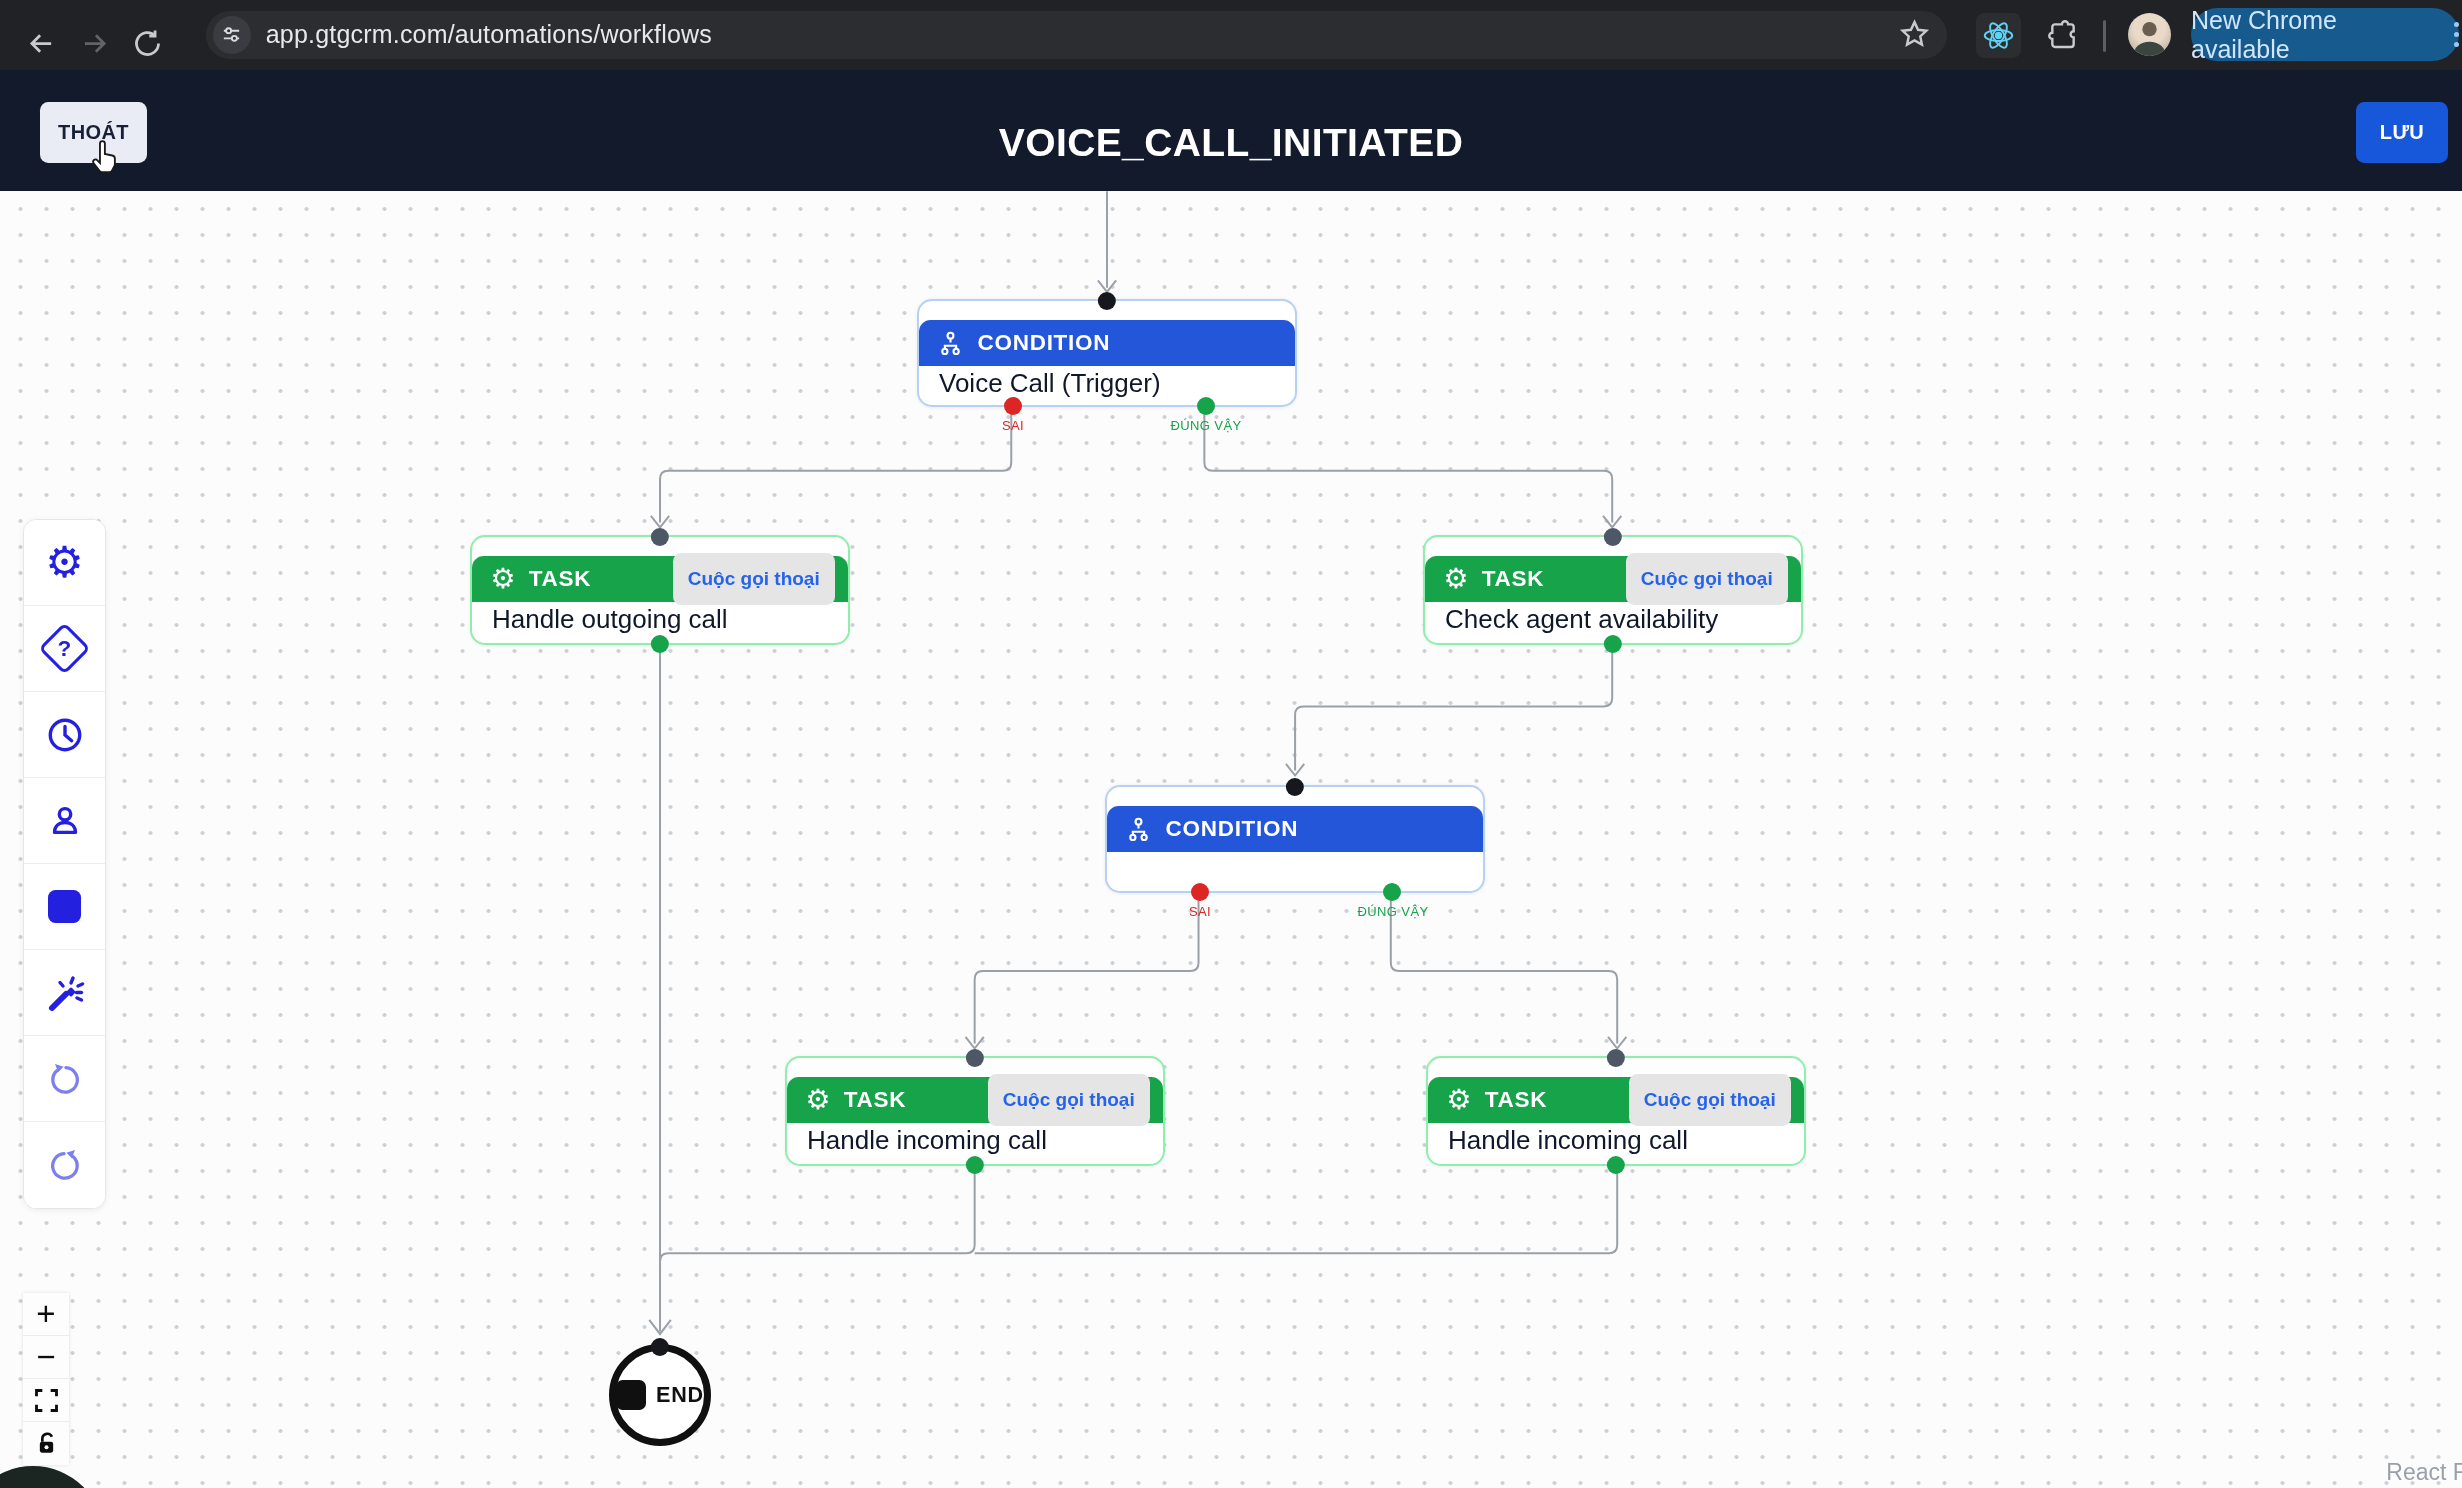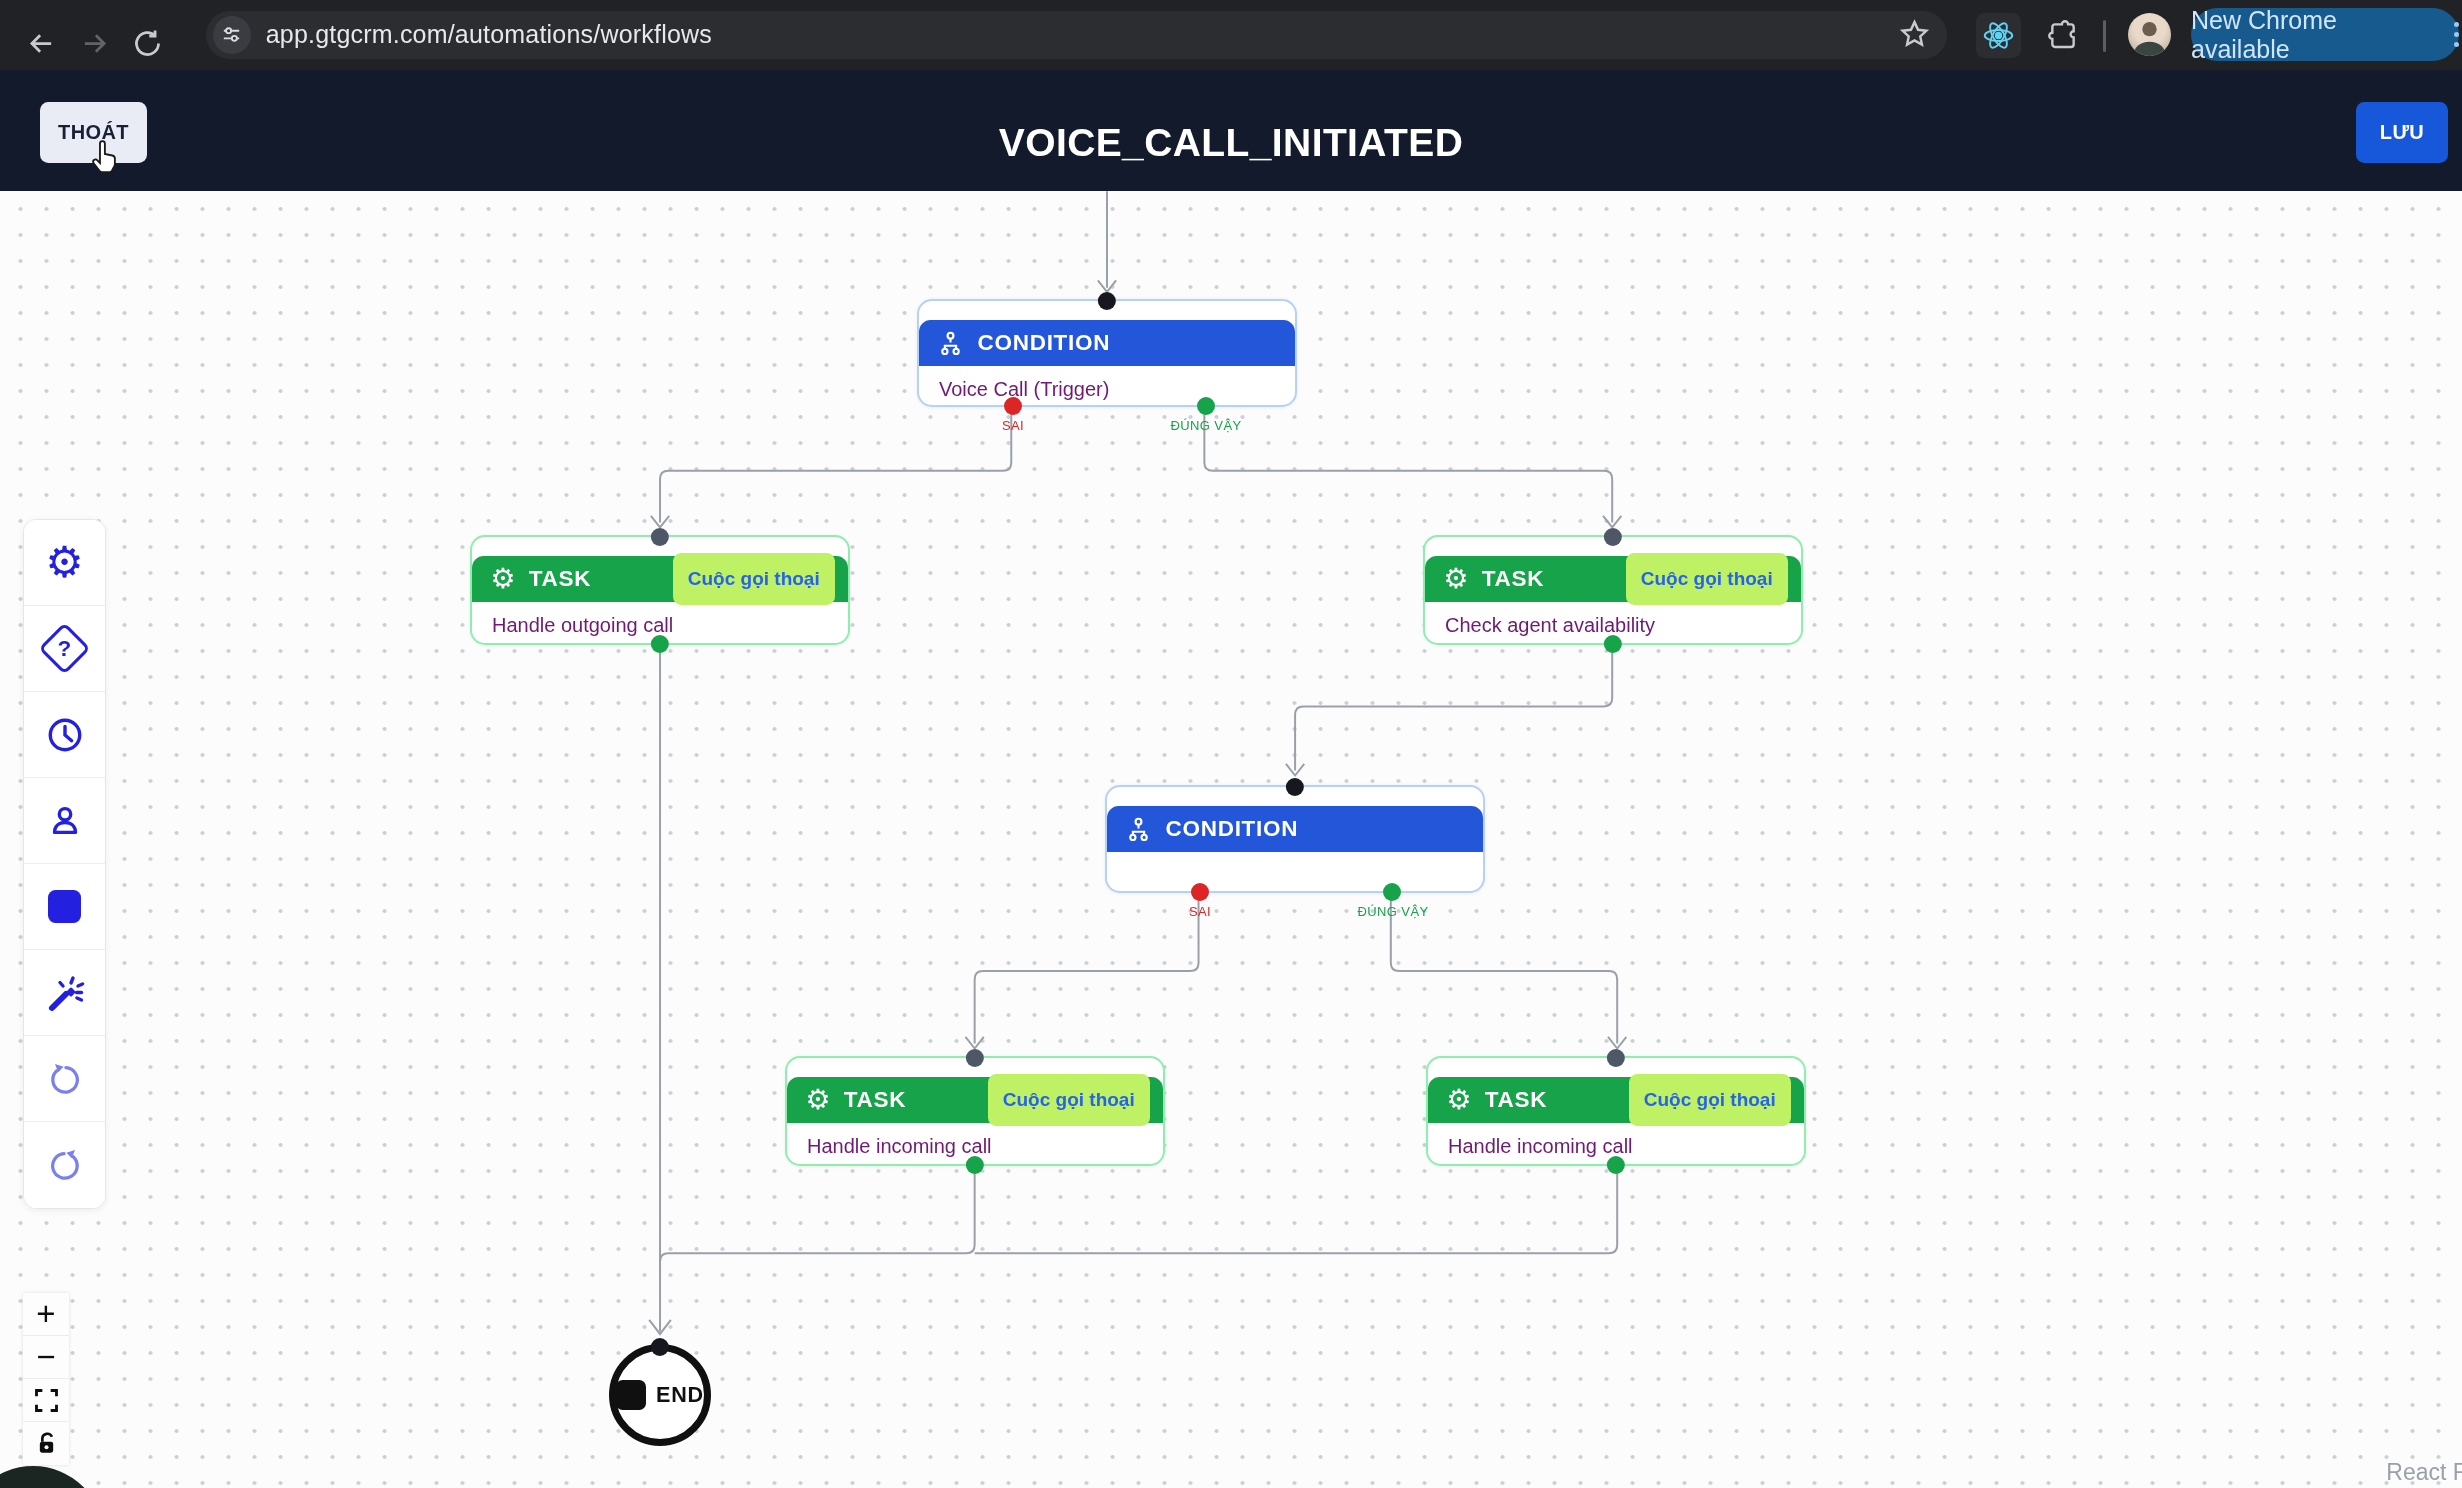--- a/index.html
+++ b/index.html
@@ -51,23 +51,23 @@
   
   .node { position:absolute; background:#fff; border-radius:15px; }
   .node-cond { width:380px; height:108px; border:2.5px solid #b7d1f3; box-shadow:0 0.8px 3.3px rgba(30,60,150,.08); }
   .node-task { width:380px; height:110px; border:2.5px solid #90eeac; box-shadow:0 0.8px 3.3px rgba(20,120,60,.08); }
   .node-head { height:46px; display:flex; align-items:center; padding:0 13.3px 0 18.3px;
     border-radius:11.7px 11.7px 0 0; color:#fff;margin-top:19px; }
   .node-cond .node-head { background:#2456d9; }
   .node-task .node-head { background:#16a34a; }
   .node-head .ttl { font-size:22.5px; font-weight:700; letter-spacing:0.7px; margin-left:13.3px; }
   .gear-glyph { font-size:28px; line-height:1; color:#fff; }
-  .badge { margin-left:auto; background:#bef264; color:#2563eb; font-size:19px; font-weight:700;
+  .badge { margin-left:auto; background:#e5e5e5; color:#2563eb; font-size:19px; font-weight:700;
     padding:15px 15px; border-radius:8.3px; }
-  .node-body { padding:12px 20px; font-size:20px; color:#701a75; }
+  .node-body { padding:2px 20px; font-size:26px; color:#0f172a; }
   .handle { position:absolute; width:18.3px; height:18.3px; border-radius:50%; }
   .h-top { left:50%; top:-9.2px; transform:translateX(-50%); }
   .h-dark { background:#16181d; }
   .h-slate { background:#4d5766; }
   .h-green { background:#16a34a; }
   .h-red { background:#dc2626; }
   .h-bot { top:auto; bottom:-10px; }
   .out-label { position:absolute; top:calc(100% + 13.3px); transform:translateX(-50%); font-size:13px;
     font-weight:400; letter-spacing:0.4px; white-space:nowrap;text-align:right; }
   .lbl-false { color:#dc2626; }

